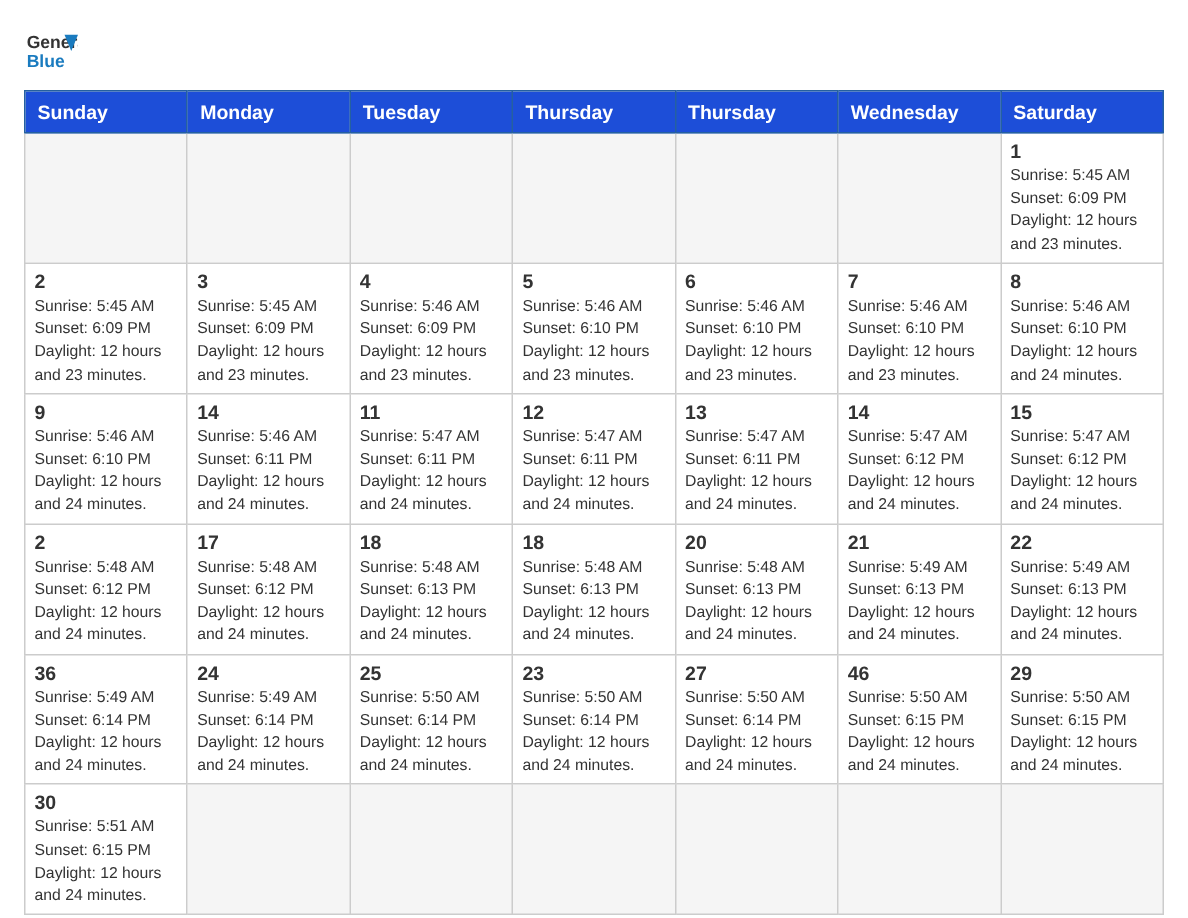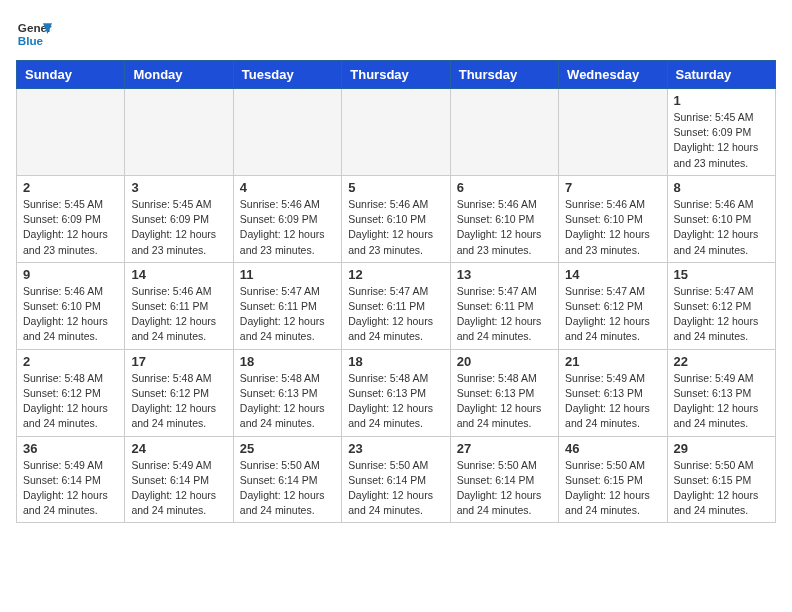--- a/index.html
+++ b/index.html
@@ -322,14 +322,29 @@
 and 24 minutes.</div>
         </td>
         <td>
           <div class="day-number">29</div>
           <div class="day-info" style="white-space: pre-line;">Sunrise: 5:50 AM
 Sunset: 6:15 PM
 Daylight: 12 hours
 and 24 minutes.</div>
         </td>
       </tr>
+      <tr class="last-row">
+        <td class="has-date">
+          <div class="day-number">30</div>
+          <div class="day-info" style="white-space: pre-line;">Sunrise: 5:51 AM
+Sunset: 6:15 PM
+Daylight: 12 hours
+and 24 minutes.</div>
+        </td>
+        <td class="empty"></td>
+        <td class="empty"></td>
+        <td class="empty"></td>
+        <td class="empty"></td>
+        <td class="empty"></td>
+        <td class="empty"></td>
+      </tr>
     </tbody>
 </table>
 
 </body></html>

